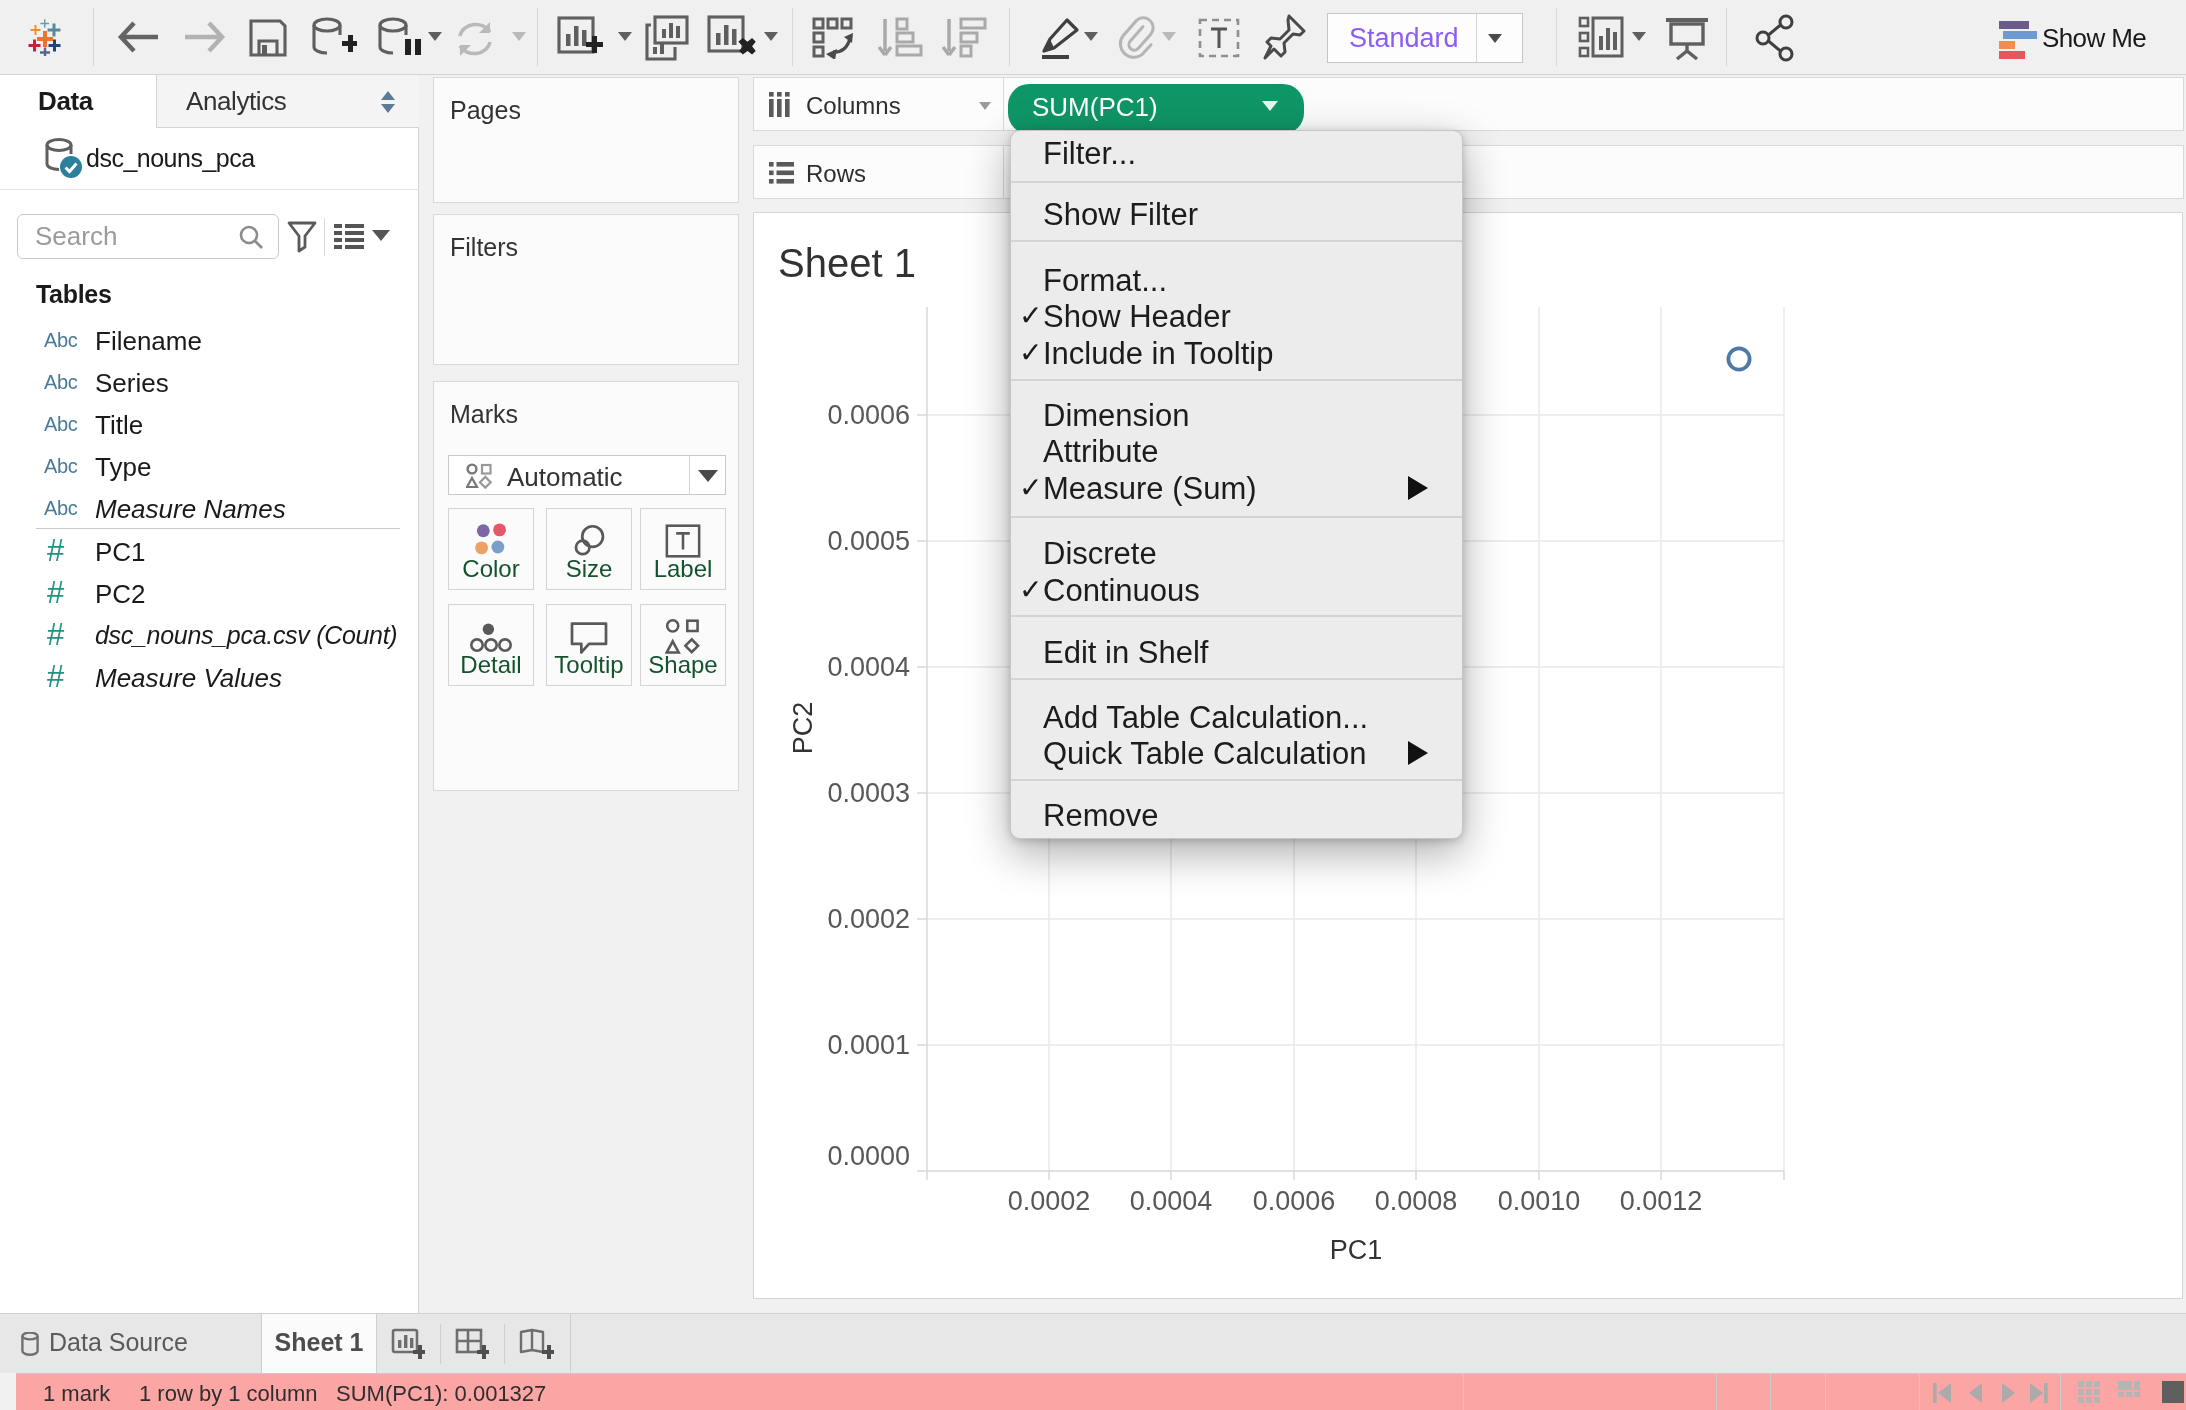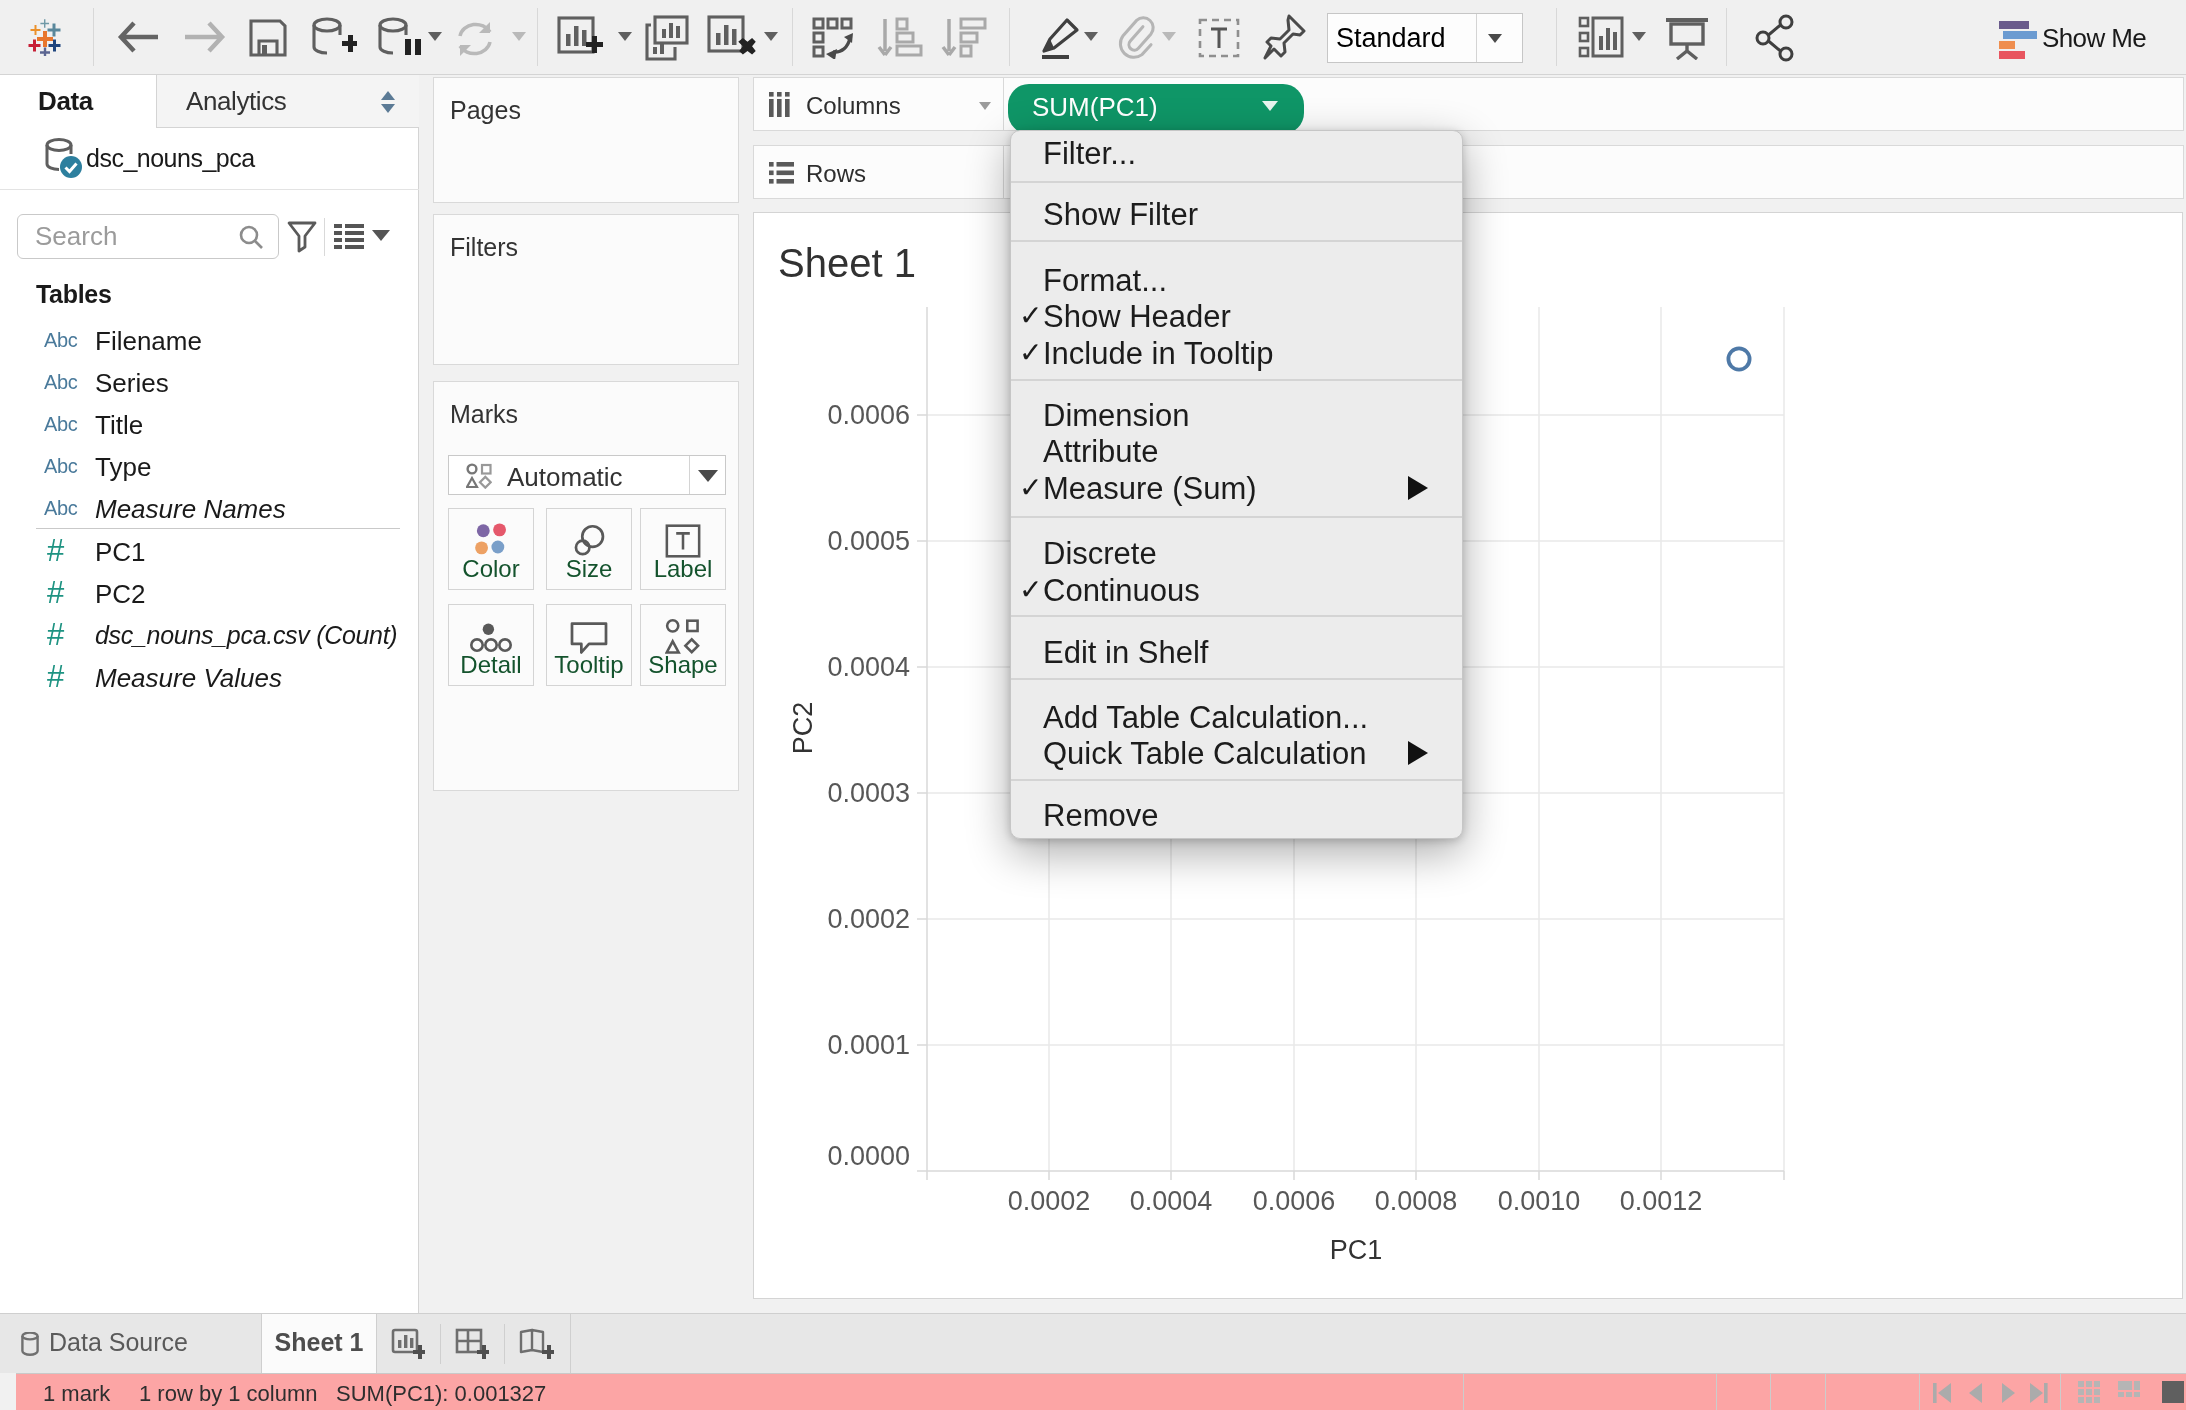--- a/index.html
+++ b/index.html
@@ -184,21 +184,21 @@
  <svg class="tbtn" style="left:1198px;top:18px" width="42" height="40" viewBox="0 0 42 40">
   <rect x="2" y="2" width="38" height="36" stroke="#8f8f8f" stroke-width="2.6" fill="none" stroke-dasharray="7 5"></rect>
   <path d="M13 11 h16 M21 11 v19" stroke="#555" stroke-width="3" fill="none"></path>
  </svg>
 
  <svg class="tbtn" style="left:1262px;top:14px" width="44" height="48" viewBox="0 0 44 48">
   <path d="M27 2 L42 17 L38 21 L31 20 L22 29 L23 38 L19 42 L12 35 L3 44 L9 32 L5 28 L9 24 L18 25 L27 16 L26 6 Z" stroke="#4a4a4a" stroke-width="3" fill="none" stroke-linejoin="round"></path>
  </svg>
 
  <div class="tbtn" style="left:1327px;top:13px;width:196px;height:50px;background:#fdfdfd;border:1px solid #c6c6c6;box-sizing:border-box;">
-  <div style="position:absolute;left:8px;top:9px;font-size:27px;color:#000000;">Standard</div>
+  <div style="position:absolute;left:21px;top:9px;font-size:27px;color:#8b5cf6;">Standard</div>
   <div style="position:absolute;right:45px;top:0;width:1px;height:48px;background:#d4d4d4;"></div>
   <div class="caret" style="left:160px;top:20px;border-top-color:#4a4a4a"></div>
  </div>
  <div class="vsep" style="left:1556px"></div>
 
  <svg class="tbtn" style="left:1578px;top:16px" width="46" height="44" viewBox="0 0 46 44">
   <rect x="2" y="2" width="8" height="8" stroke="#5f5f5f" stroke-width="2.6" fill="none"></rect>
   <rect x="2" y="17" width="8" height="8" stroke="#5f5f5f" stroke-width="2.6" fill="none"></rect>
   <rect x="2" y="32" width="8" height="8" stroke="#5f5f5f" stroke-width="2.6" fill="none"></rect>
   <rect x="15" y="2" width="29" height="38" stroke="#5f5f5f" stroke-width="3" fill="none"></rect>

